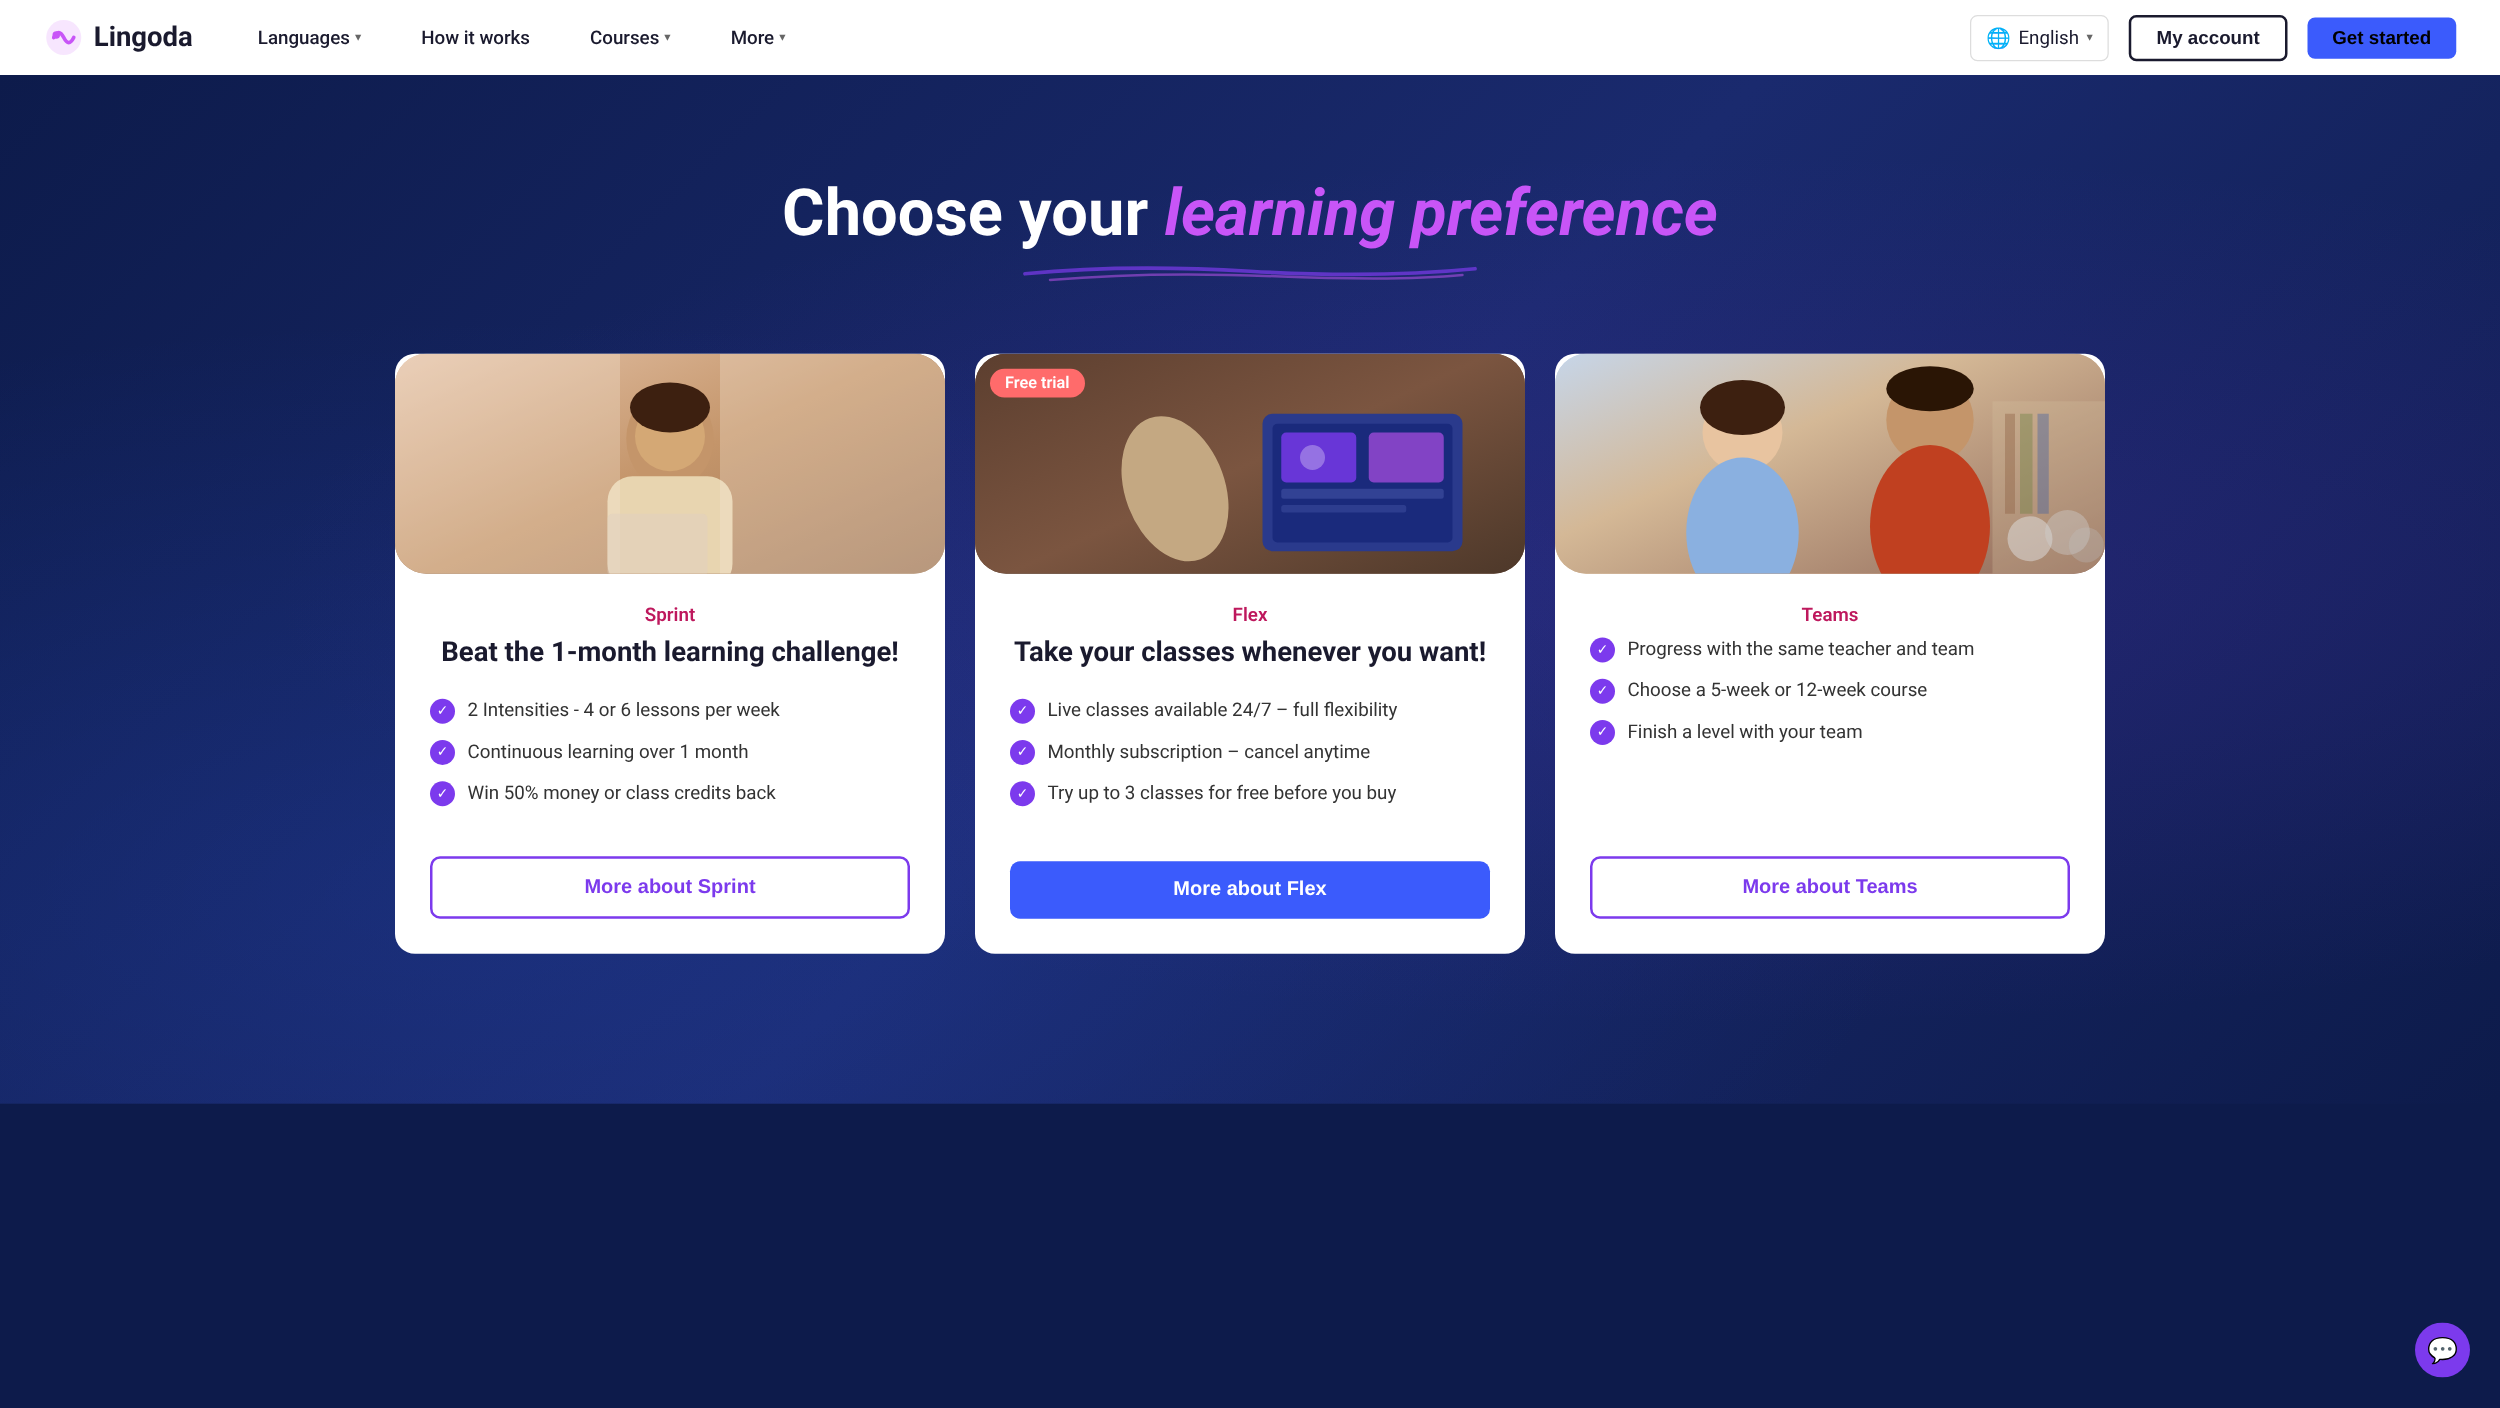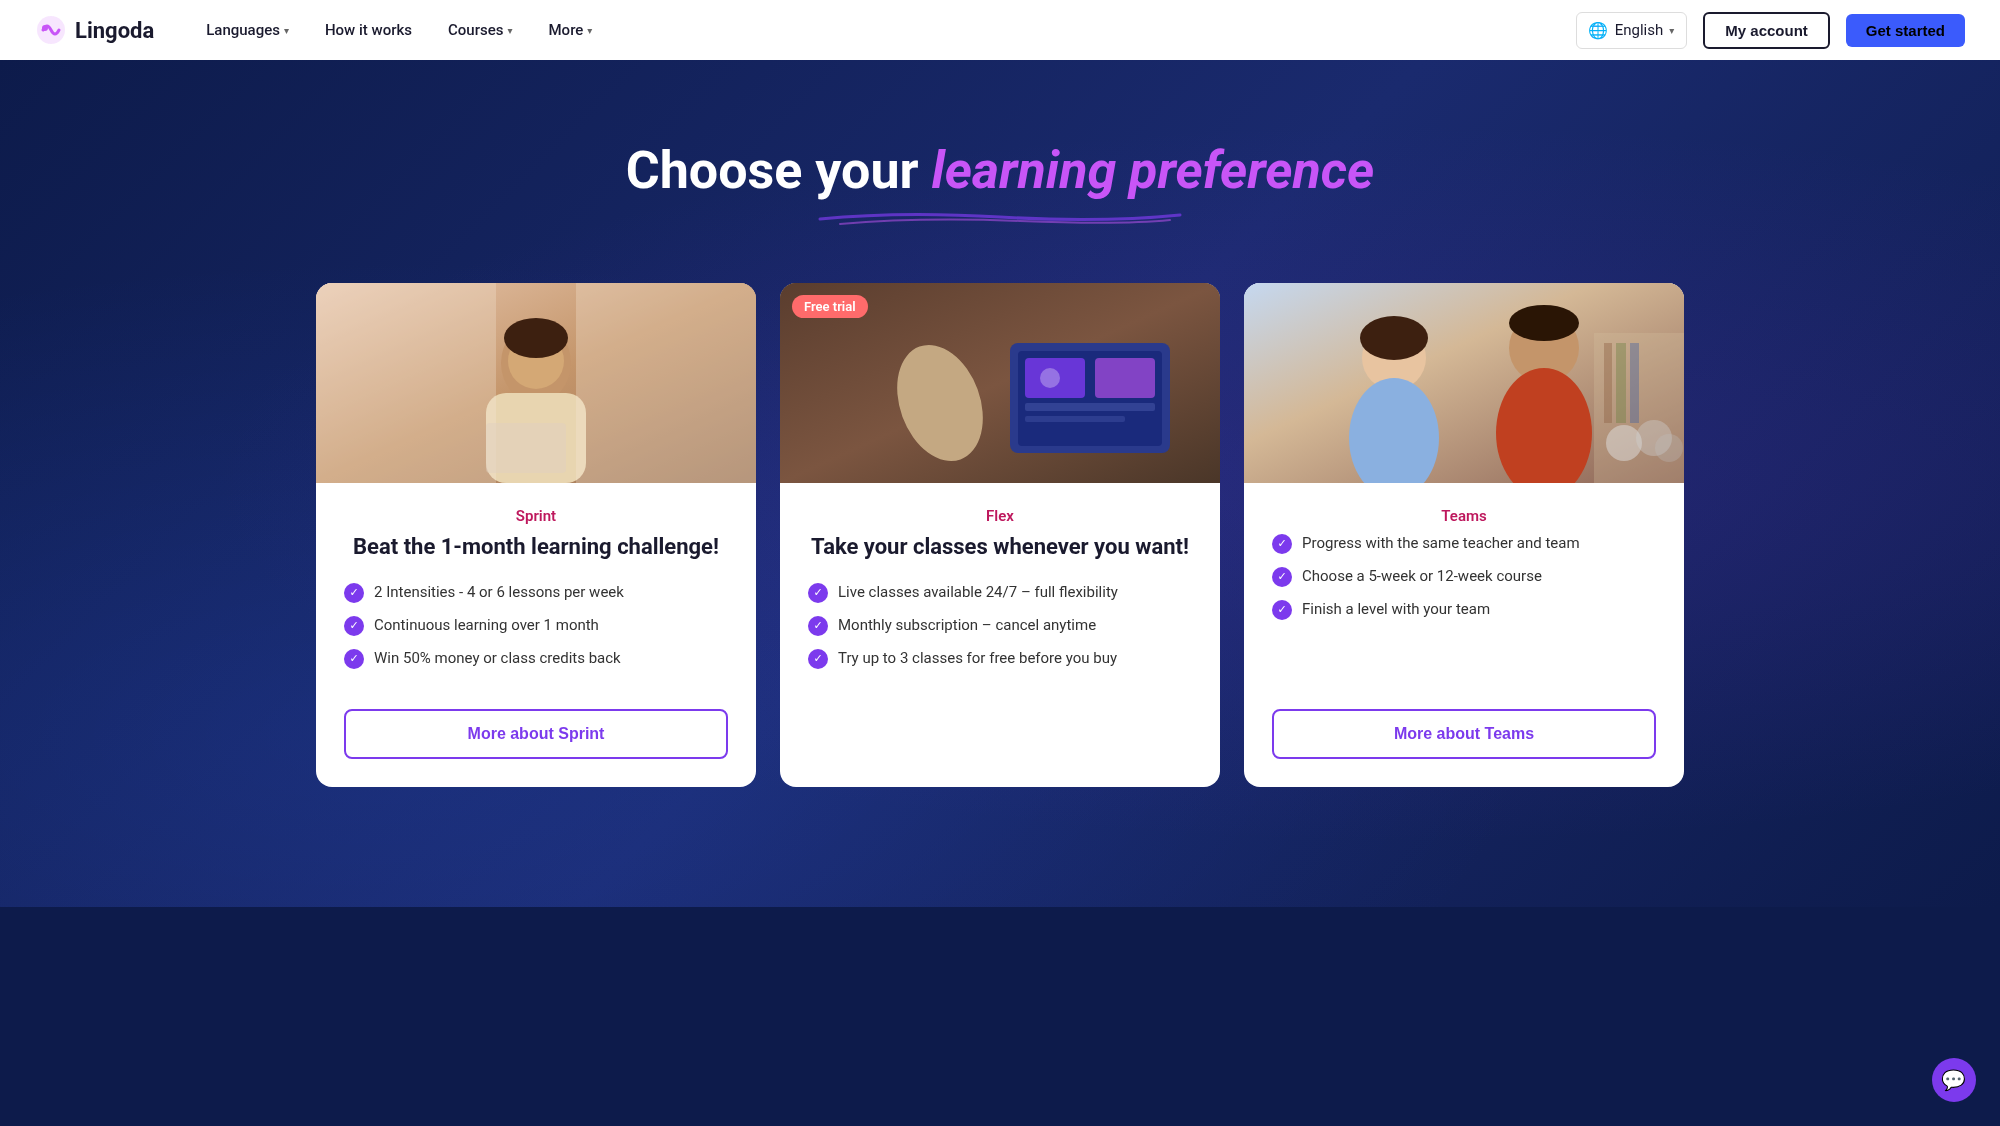--- a/index.html
+++ b/index.html
@@ -32,21 +32,21 @@
       height: 32px;
     }
     .logo-text {
       font-size: 22px;
       font-weight: 700;
       color: #1a1a2e;
     }
     .nav-links {
       display: flex;
       align-items: center;
-      gap: 12px;
+      gap: 24px;
       flex: 1;
     }
     .nav-link {
       display: flex;
       align-items: center;
       gap: 4px;
       padding: 8px 12px;
       font-size: 15px;
       color: #1a1a2e;
       cursor: pointer;
@@ -253,23 +253,24 @@
       justify-content: center;
       color: #fff;
       font-size: 20px;
       cursor: pointer;
       z-index: 100;
     }
 
     
     .card-img-container {
       width: 100%;
-      height: 200px;
+      height: 176px;
       position: relative;
       overflow: hidden;
+      border-radius: 25px;
     }
 
     
     .card-img-sprint {
       background: linear-gradient(160deg, #e8c9b5 0%, #c4a882 25%, #9b7a65 50%, #b89a85 75%, #d4c0a8 100%);
     }
     
     .card-img-flex {
       background: linear-gradient(160deg, #5a3d2e 0%, #8b6355 30%, #4a3628 60%, #6b4a3a 100%);
     }
@@ -416,20 +417,21 @@
           </li>
           <li>
             <span class="check-icon">✓</span>
             <span>Monthly subscription – cancel anytime</span>
           </li>
           <li>
             <span class="check-icon">✓</span>
             <span>Try up to 3 classes for free before you buy</span>
           </li>
         </ul>
+        <button class="btn-more-filled">More about Flex</button>
       </div>
     </div>
 
     <div class="card">
       <div class="card-img-container card-img-teams">
         <svg width="100%" height="100%" viewBox="0 0 440 200" preserveAspectRatio="xMidYMid slice">
           <rect width="440" height="200" fill="url(#teamsGrad)"></rect>
           <defs>
             <linearGradient id="teamsGrad" x1="0%" y1="0%" x2="100%" y2="100%">
               <stop offset="0%" style="stop-color:#c5d8f0"></stop>

